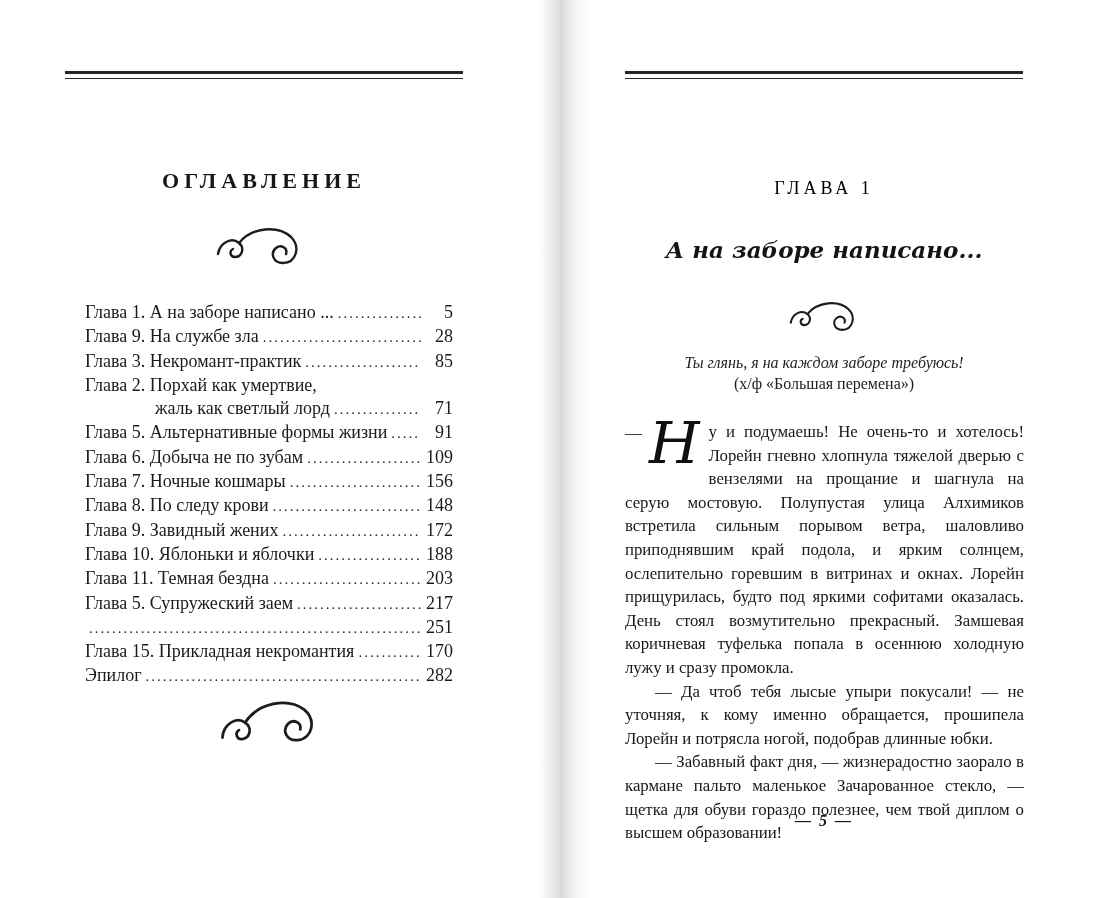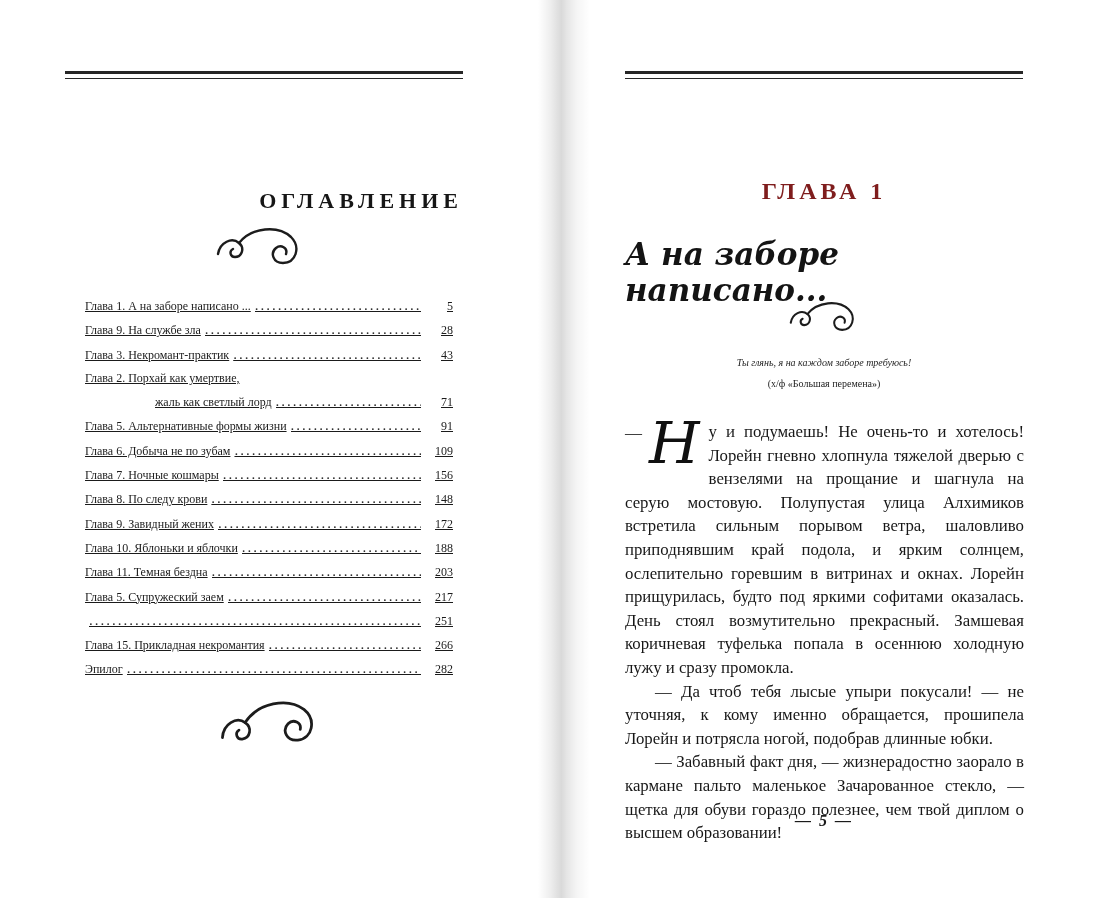--- a/index.html
+++ b/index.html
@@ -18,58 +18,57 @@
   
   .rule {
     position:absolute; top:71px; width:398px; height:4px;
     border-top:3px solid #262626; border-bottom:1px solid #262626;
   }
   .rule-left  { left:65px; }
   .rule-right { left:625px; }
 
   
   .toc-title {
-    position:absolute; left:65px; top:188px; width:398px;
-    margin:0; text-align:right; font-size:22px; font-weight:600;
+    position:absolute; left:65px; top:168px; width:398px;
+    margin:0; text-align:center; font-size:22px; font-weight:600;
     letter-spacing:5px; color:#161616;
   }
   .orn { position:absolute; }
   .orn-toc-top    { left:212px; top:222px; }
   .orn-toc-bottom { left:222px; top:700px; transform:rotate(-6deg) scale(1.15); }
   .orn-chapter    { left:786px; top:296px; }
 
   .toc {
-    position:absolute; left:85px; top:294px; width:368px;
-    font-size:12px;
-    text-decoration:underline;
+    position:absolute; left:85px; top:301px; width:368px;
+    font-size:18px;
   }
   .toc-row { display:flex; align-items:baseline; line-height:23.3px; }
   .toc-label { white-space:nowrap; }
   .toc-dots { flex:1 1 auto; overflow:hidden; margin:0 4px; min-width:8px; }
   .toc-dots::after {
     content:"..................................................................................................";
     letter-spacing:2px; font-size:15px; color:#2a2a2a;
   }
   .toc-page { min-width:28px; text-align:right; white-space:nowrap; }
   .toc-cont .toc-label { padding-left:70px; }
 
   
   .chapter-heading {
     position:absolute; left:625px; top:178px; width:398px;
-    margin:0; text-align:center; font-size:24px; font-weight:700;
-    letter-spacing:4px; color:#7f1d1d;
+    margin:0; text-align:center; font-size:18px; font-weight:400;
+    letter-spacing:4px; color:#000000;
   }
   .script-title {
     position:absolute; left:625px; top:236px; width:398px;
-    text-align:left; font-family:"DejaVu Serif", serif;
-    font-style:italic; font-weight:bold; font-size:31px; color:#141414;
+    text-align:center; font-family:"DejaVu Serif", serif;
+    font-style:italic; font-weight:bold; font-size:23px; color:#141414;
   }
   .epigraph {
     position:absolute; left:625px; top:352px; width:398px;
-    text-align:center; font-size:10px; line-height:21px; color:#1d1d1d;
+    text-align:center; font-size:16px; line-height:21px; color:#1d1d1d;
   }
   .epigraph .l1 { font-style:italic; }
   .body-text {
     position:absolute; left:625px; top:420px; width:399px;
     font-size:16.8px; line-height:23.6px; text-align:justify;
     color:#171717;
   }
   .body-text p { margin:0; }
   .body-text p.indented { text-indent:30px; }
 
@@ -115,21 +114,21 @@
       <span class="toc-page">5</span>
     </div>
     <div class="toc-row">
       <span class="toc-label">Глава 9.  На службе зла</span>
       <span class="toc-dots"></span>
       <span class="toc-page">28</span>
     </div>
     <div class="toc-row">
       <span class="toc-label">Глава 3. Некромант-практик</span>
       <span class="toc-dots"></span>
-      <span class="toc-page">43</span>
+      <span class="toc-page">85</span>
     </div>
     <div class="toc-row">
       <span class="toc-label">Глава 2. Порхай как умертвие,</span>
     </div>
     <div class="toc-row toc-cont">
       <span class="toc-label">жаль как светлый лорд</span>
       <span class="toc-dots"></span>
       <span class="toc-page">71</span>
     </div>
     <div class="toc-row">
@@ -172,21 +171,21 @@
       <span class="toc-dots"></span>
       <span class="toc-page">217</span>
     </div>
     <div class="toc-row">
       <span class="toc-dots"></span>
       <span class="toc-page">251</span>
     </div>
     <div class="toc-row">
       <span class="toc-label">Глава 15. Прикладная некромантия</span>
       <span class="toc-dots"></span>
-      <span class="toc-page">266</span>
+      <span class="toc-page">170</span>
     </div>
     <div class="toc-row">
       <span class="toc-label">Эпилог</span>
       <span class="toc-dots"></span>
       <span class="toc-page">282</span>
     </div>
   </div>
 
   <div class="orn orn-toc-bottom">
     <svg width="96" height="52" viewBox="0 0 96 52">

